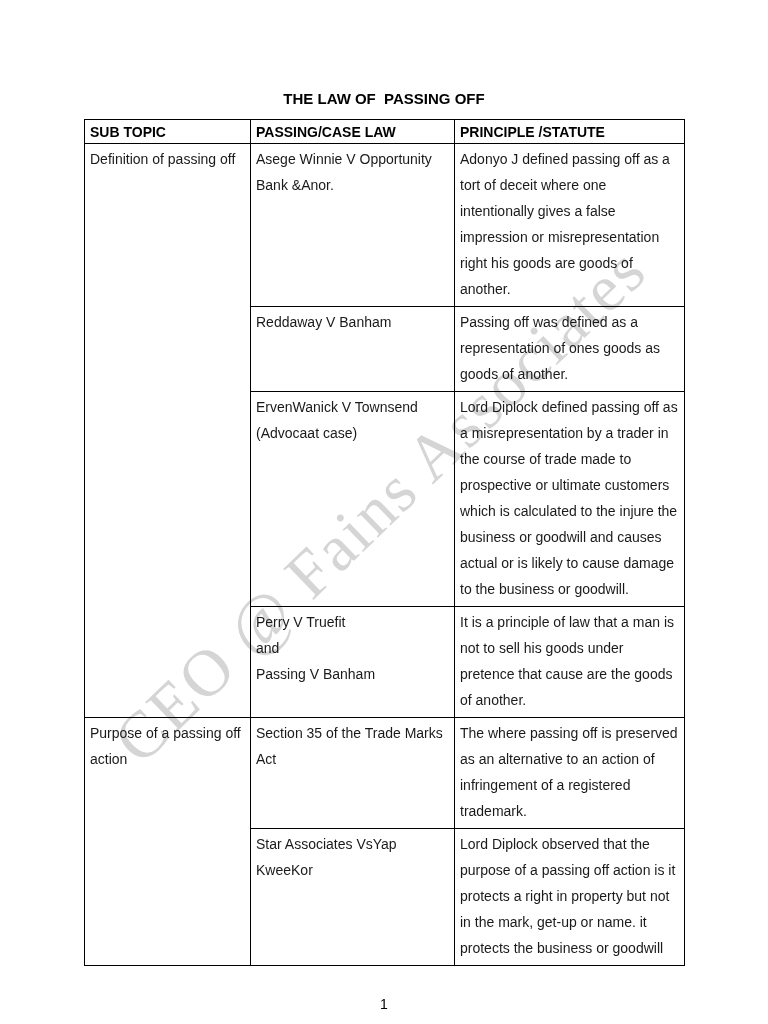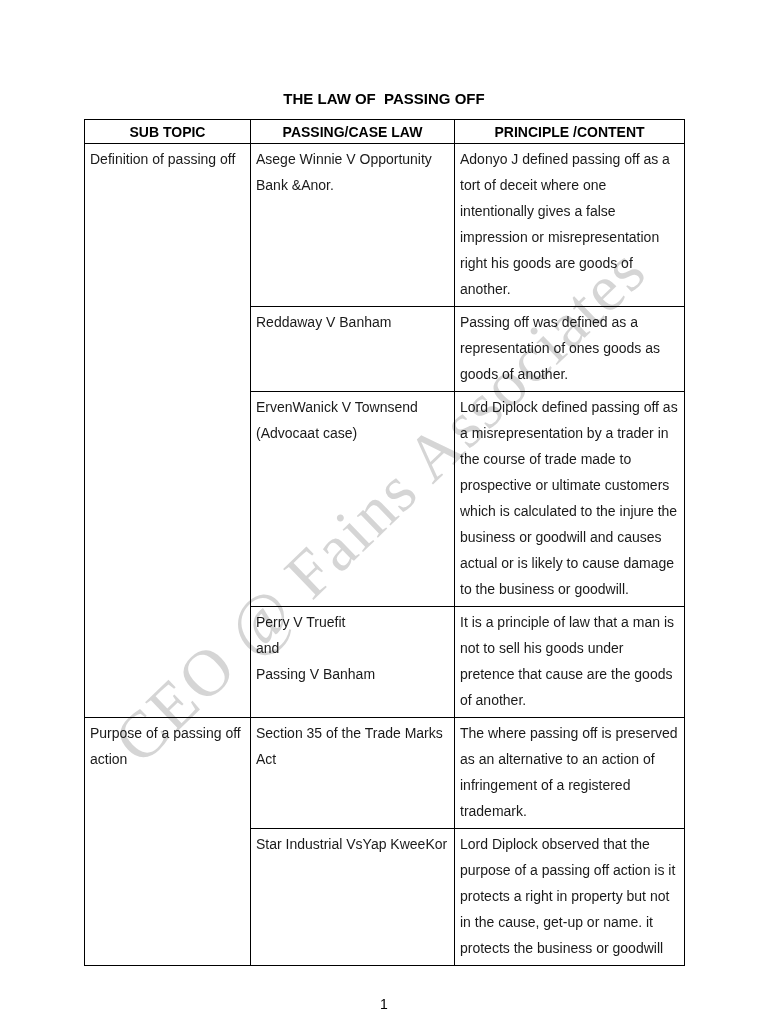--- a/index.html
+++ b/index.html
@@ -54,21 +54,20 @@
     text-align: left;
     background: transparent;
   }
 
   .law-table th {
     font-weight: bold;
     font-size: 14px;
     line-height: 16px;
     padding: 4px 5px 3px 5px;
     color: #000;
-    text-align: center;
   }
 
   .law-table td {
     font-size: 14px;
     line-height: 26px;
     padding: 2px 5px 4px 5px;
     white-space: pre-line;
     color: #1a1a1a;
   }
 
@@ -93,21 +92,21 @@
     <table class="law-table">
       <colgroup>
         <col style="width:166px">
         <col style="width:204px">
         <col style="width:230px">
       </colgroup>
       <thead>
         <tr>
           <th>SUB TOPIC</th>
           <th>PASSING/CASE LAW</th>
-          <th>PRINCIPLE /CONTENT</th>
+          <th>PRINCIPLE /STATUTE</th>
         </tr>
       </thead>
       <tbody>
         <tr>
           <td rowspan="4">Definition of passing off</td>
           <td>Asege Winnie V Opportunity
 Bank &amp;Anor.</td>
           <td>Adonyo J defined passing off as a tort of deceit where one intentionally gives a false impression or misrepresentation right his goods are goods of another.</td>
         </tr>
         <tr>
@@ -125,22 +124,22 @@
 Passing V Banham</td>
           <td>It is a principle of law that a man is not to sell his goods under pretence that cause are the goods of another.</td>
         </tr>
         <tr>
           <td rowspan="2">Purpose of a passing off action</td>
           <td>Section 35 of the Trade Marks
 Act</td>
           <td>The where passing off is preserved as an alternative to an action of infringement of a registered trademark.</td>
         </tr>
         <tr>
-          <td>Star Industrial VsYap KweeKor</td>
-          <td>Lord Diplock observed that the purpose of a passing off action is it protects a right in property but not in the cause, get-up or name. it protects the business or goodwill</td>
+          <td>Star Associates VsYap KweeKor</td>
+          <td>Lord Diplock observed that the purpose of a passing off action is it protects a right in property but not in the mark, get-up or name. it protects the business or goodwill</td>
         </tr>
       </tbody>
     </table>
 
     <div class="page-number">1</div>
 
   </div>
 </div>
 
 </body></html>

